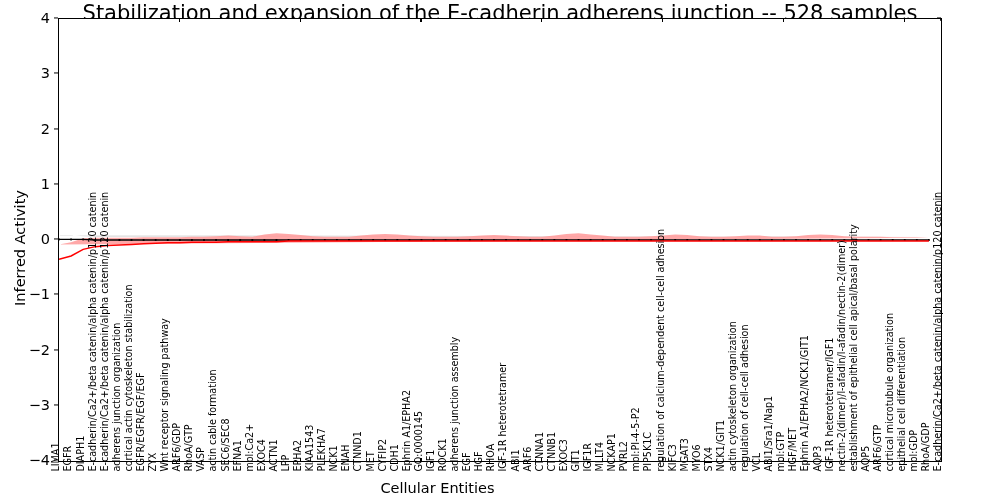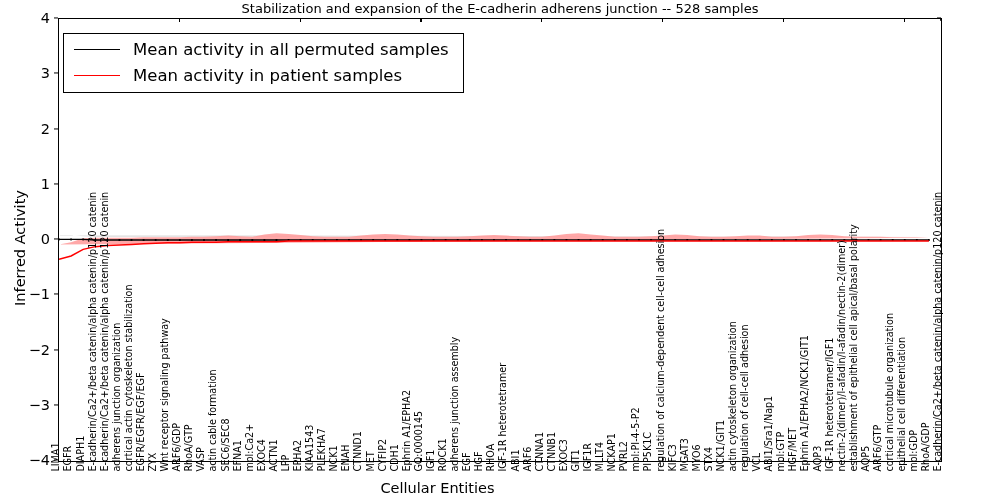--- a/index.html
+++ b/index.html
@@ -2,21 +2,21 @@
 <html><head>
 <meta charset="utf-8">
 <style>
   html,body{margin:0;padding:0;background:#ffffff;}
   body{width:1000px;height:500px;overflow:hidden;font-family:"DejaVu Sans",sans-serif;}
   #root{position:relative;width:1000px;height:500px;}
 
   
   #chart-title{
     position:absolute;left:0;top:1px;width:1000px;text-align:center;
-    font-size:13px;color:#000;white-space:nowrap;
+    font-size:21px;color:#000;white-space:nowrap;
   }
 
   
   #plot-area{
     position:absolute;left:58px;top:18px;width:884px;height:444px;
     border:1.1px solid #000;box-sizing:border-box;background:#fff;
   }
   #plot-clip{position:absolute;inset:0;overflow:hidden;}
   #plot-svg{position:absolute;left:0;top:0;}
   #ylabels{position:absolute;left:0;top:18px;width:1000px;height:444px;}
@@ -267,24 +267,14 @@
       <div class="xlab" style="left: 812.907px; bottom: 28px;">AQP5</div>
       <div class="xlab" style="left: 824.989px; bottom: 28px;">ARF6/GTP</div>
       <div class="xlab" style="left: 837.071px; bottom: 28px;">cortical microtubule organization</div>
       <div class="xlab" style="left: 849.153px; bottom: 28px;">epithelial cell differentiation</div>
       <div class="xlab" style="left: 861.236px; bottom: 28px;">mol:GDP</div>
       <div class="xlab" style="left: 873.318px; bottom: 28px;">RhoA/GDP</div>
       <div class="xlab" style="left: 885.4px; bottom: 28px;">E-cadherin/Ca2+/beta catenin/alpha catenin/p120 catenin</div>
     </div>
   <div id="x-axis-title">Cellular Entities</div>
 
-  <div id="legend">
-      <div class="legend-row">
-        <span class="legend-swatch" style="border-top-color: rgb(0, 0, 0);"></span>
-        <span class="legend-label">Mean activity in all permuted samples</span>
-      </div>
-      <div class="legend-row">
-        <span class="legend-swatch" style="border-top-color: rgb(255, 0, 0);"></span>
-        <span class="legend-label">Mean activity in patient samples</span>
-      </div>
-    </div>
 
 </div>
 
 </body></html>

